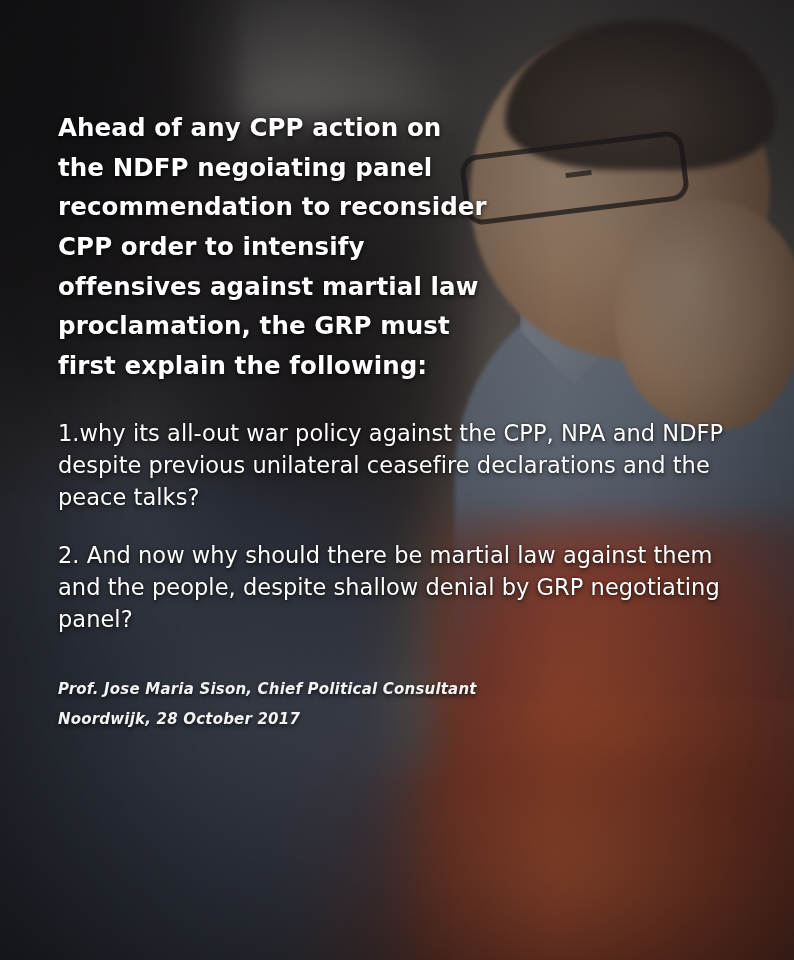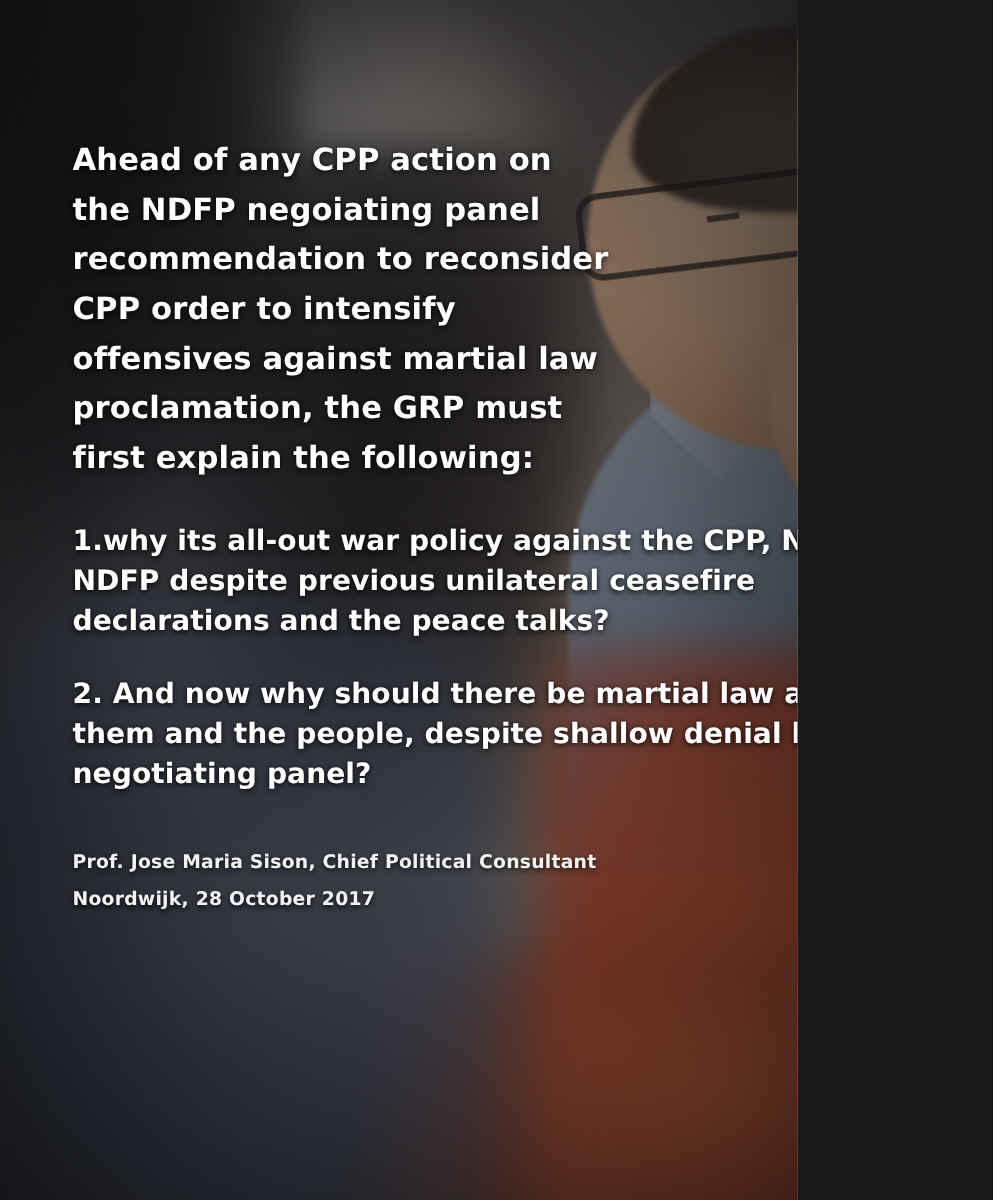--- a/index.html
+++ b/index.html
@@ -2,25 +2,25 @@
 <html><head>
 <meta charset="utf-8">
 <style>
   html, body {
     margin: 0;
     padding: 0;
     background: #1a1a1a;
   }
   .poster {
     position: relative;
-    width: 638px;
+    width: 794px;
     height: 960px;
     overflow: hidden;
     font-family: "DejaVu Sans", sans-serif;
-    background: #000000;
+    background: #737373;
   }
 
   
   .photo {
     position: absolute;
     inset: 0;
     overflow: hidden;
   }
   
   .layer-base {
@@ -177,34 +177,35 @@
     font-weight: bold;
     font-size: 24.5px;
     line-height: 1.62;
     letter-spacing: 0.1px;
     text-shadow: 0 2px 5px rgba(0,0,0,0.65), 0 0 2px rgba(0,0,0,0.5);
     width: 430px;
     margin: 0 0 32px 0;
   }
   .para {
     color: #ffffff;
-    font-weight: bold;
+    font-weight: normal;
     font-size: 22.5px;
     line-height: 1.42;
     letter-spacing: 0.05px;
     text-shadow: 0 2px 5px rgba(0,0,0,0.7), 0 0 2px rgba(0,0,0,0.55);
     margin: 0 0 26px 0;
   }
   .para.q1 { width: 678px; }
   .para.q2 { width: 668px; margin-bottom: 40px; }
   .para.closing { width: 665px; margin-bottom: 44px; }
 
   .credit {
     color: #f2f2f2;
     font-weight: bold;
+    font-style: italic;
     font-size: 15px;
     line-height: 1.95;
     letter-spacing: 0.2px;
     text-shadow: 0 2px 4px rgba(0,0,0,0.75);
   }
 </style>
 </head>
 <body>
 
 <div class="poster">

